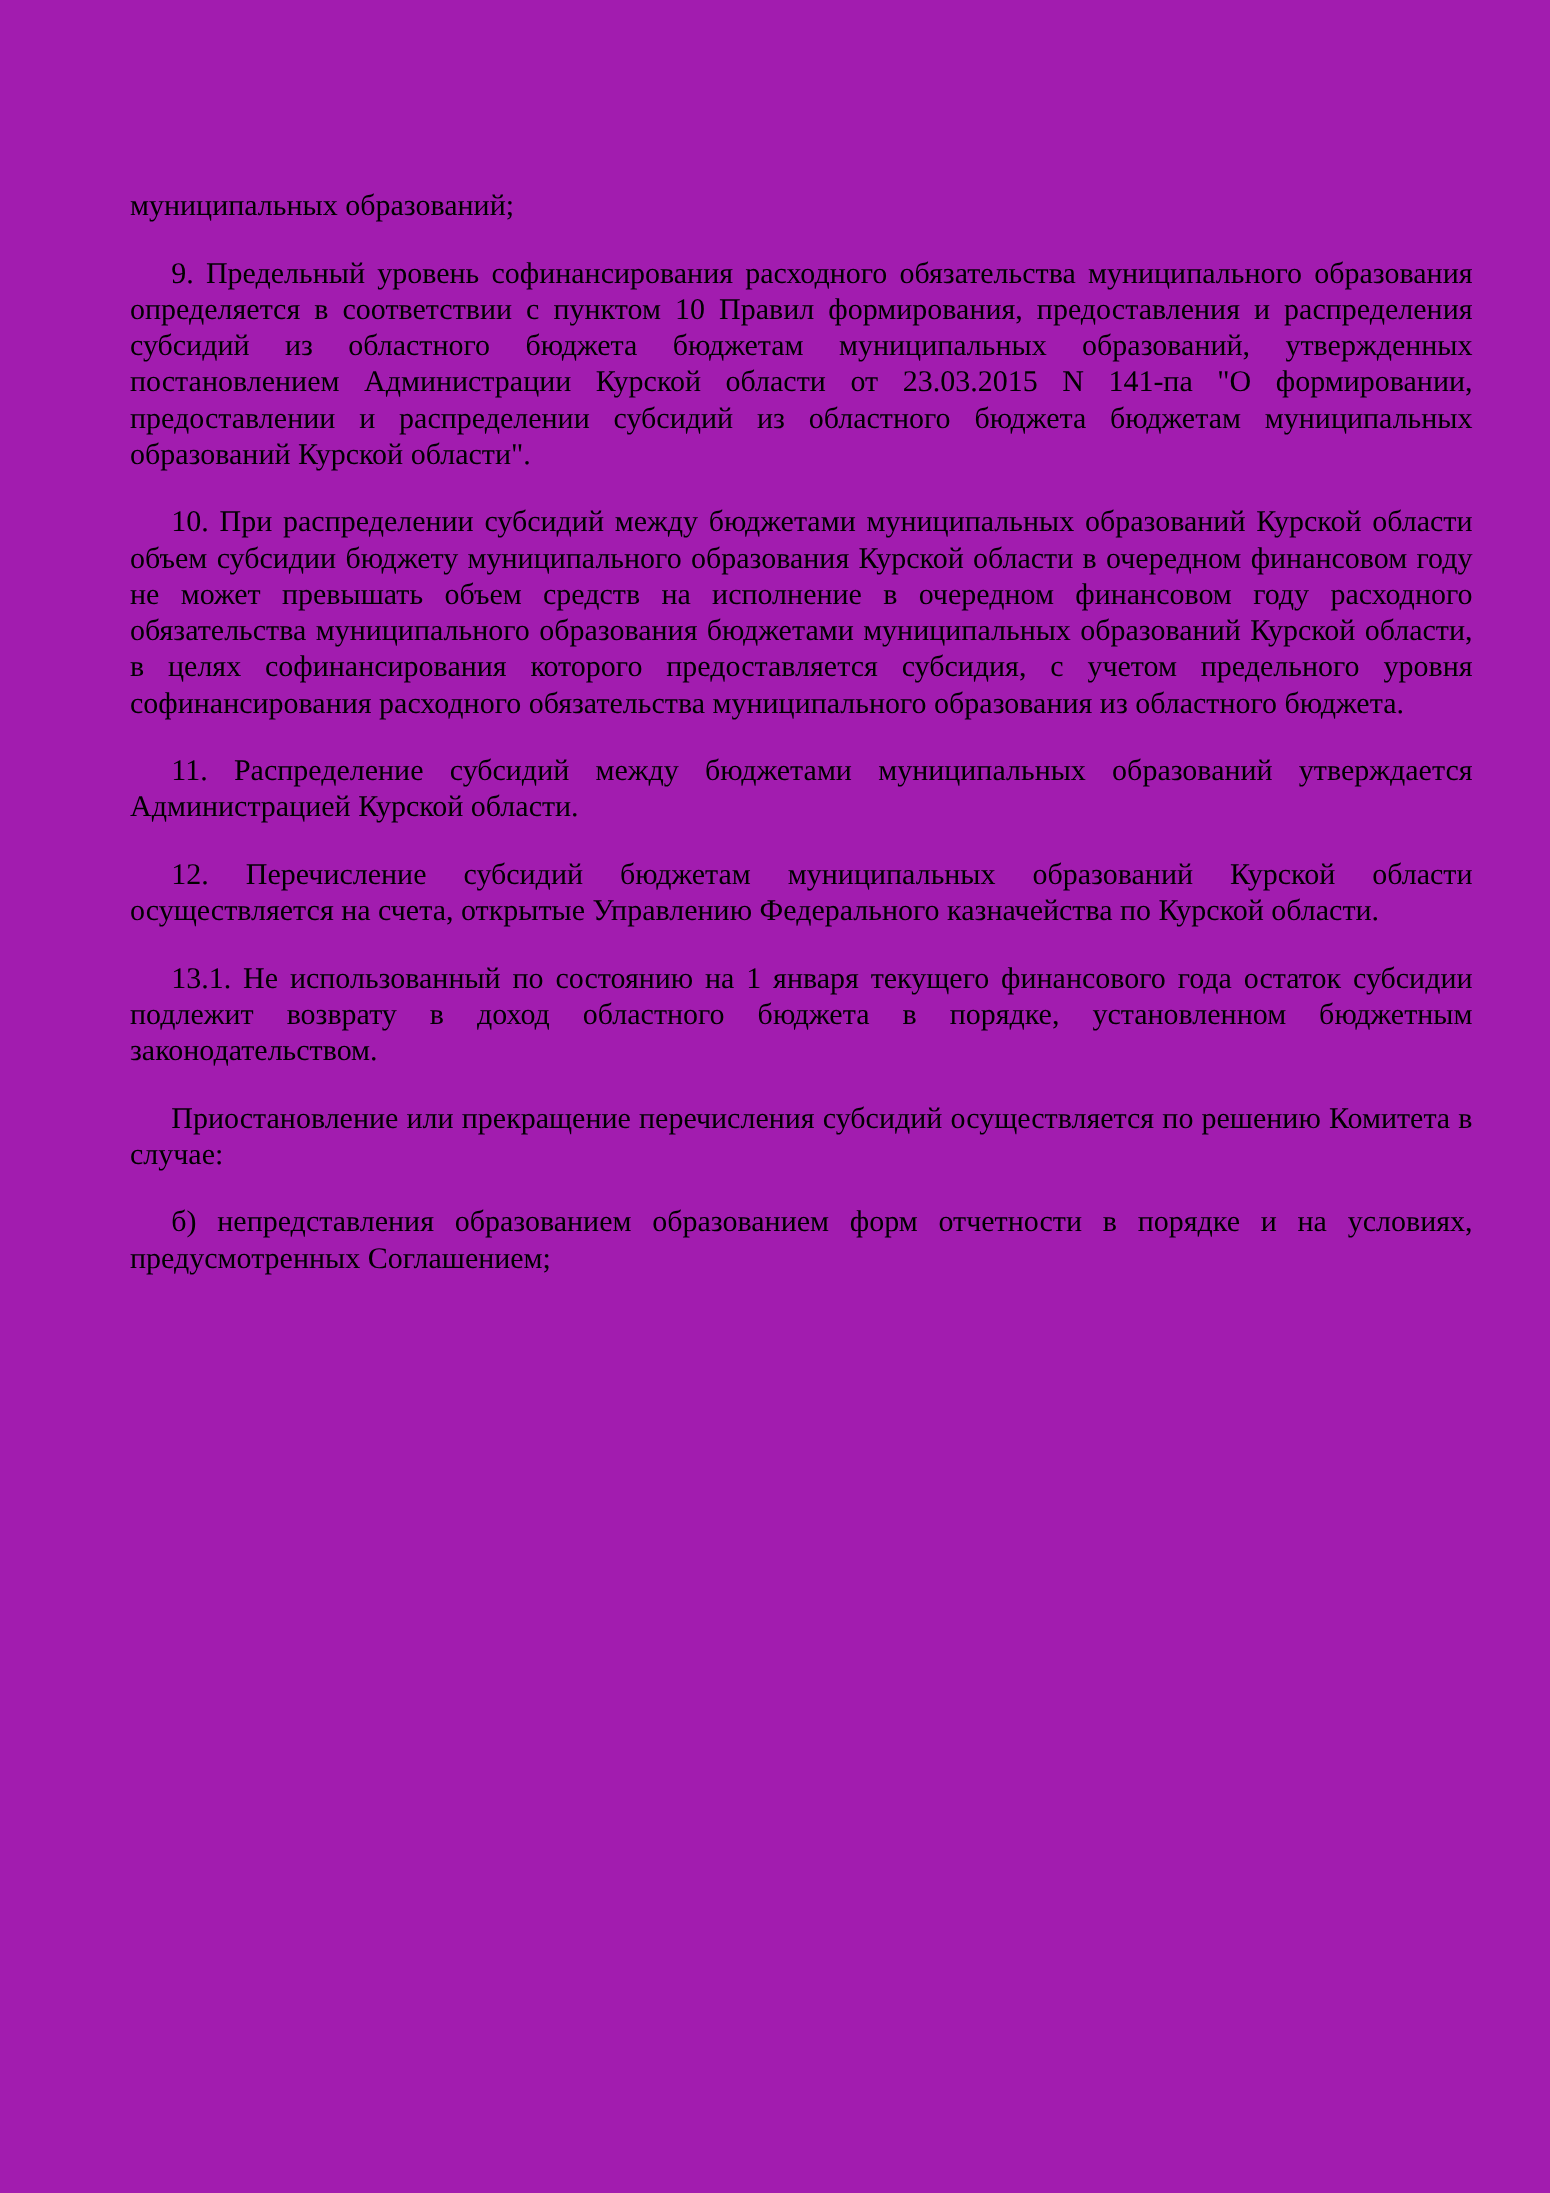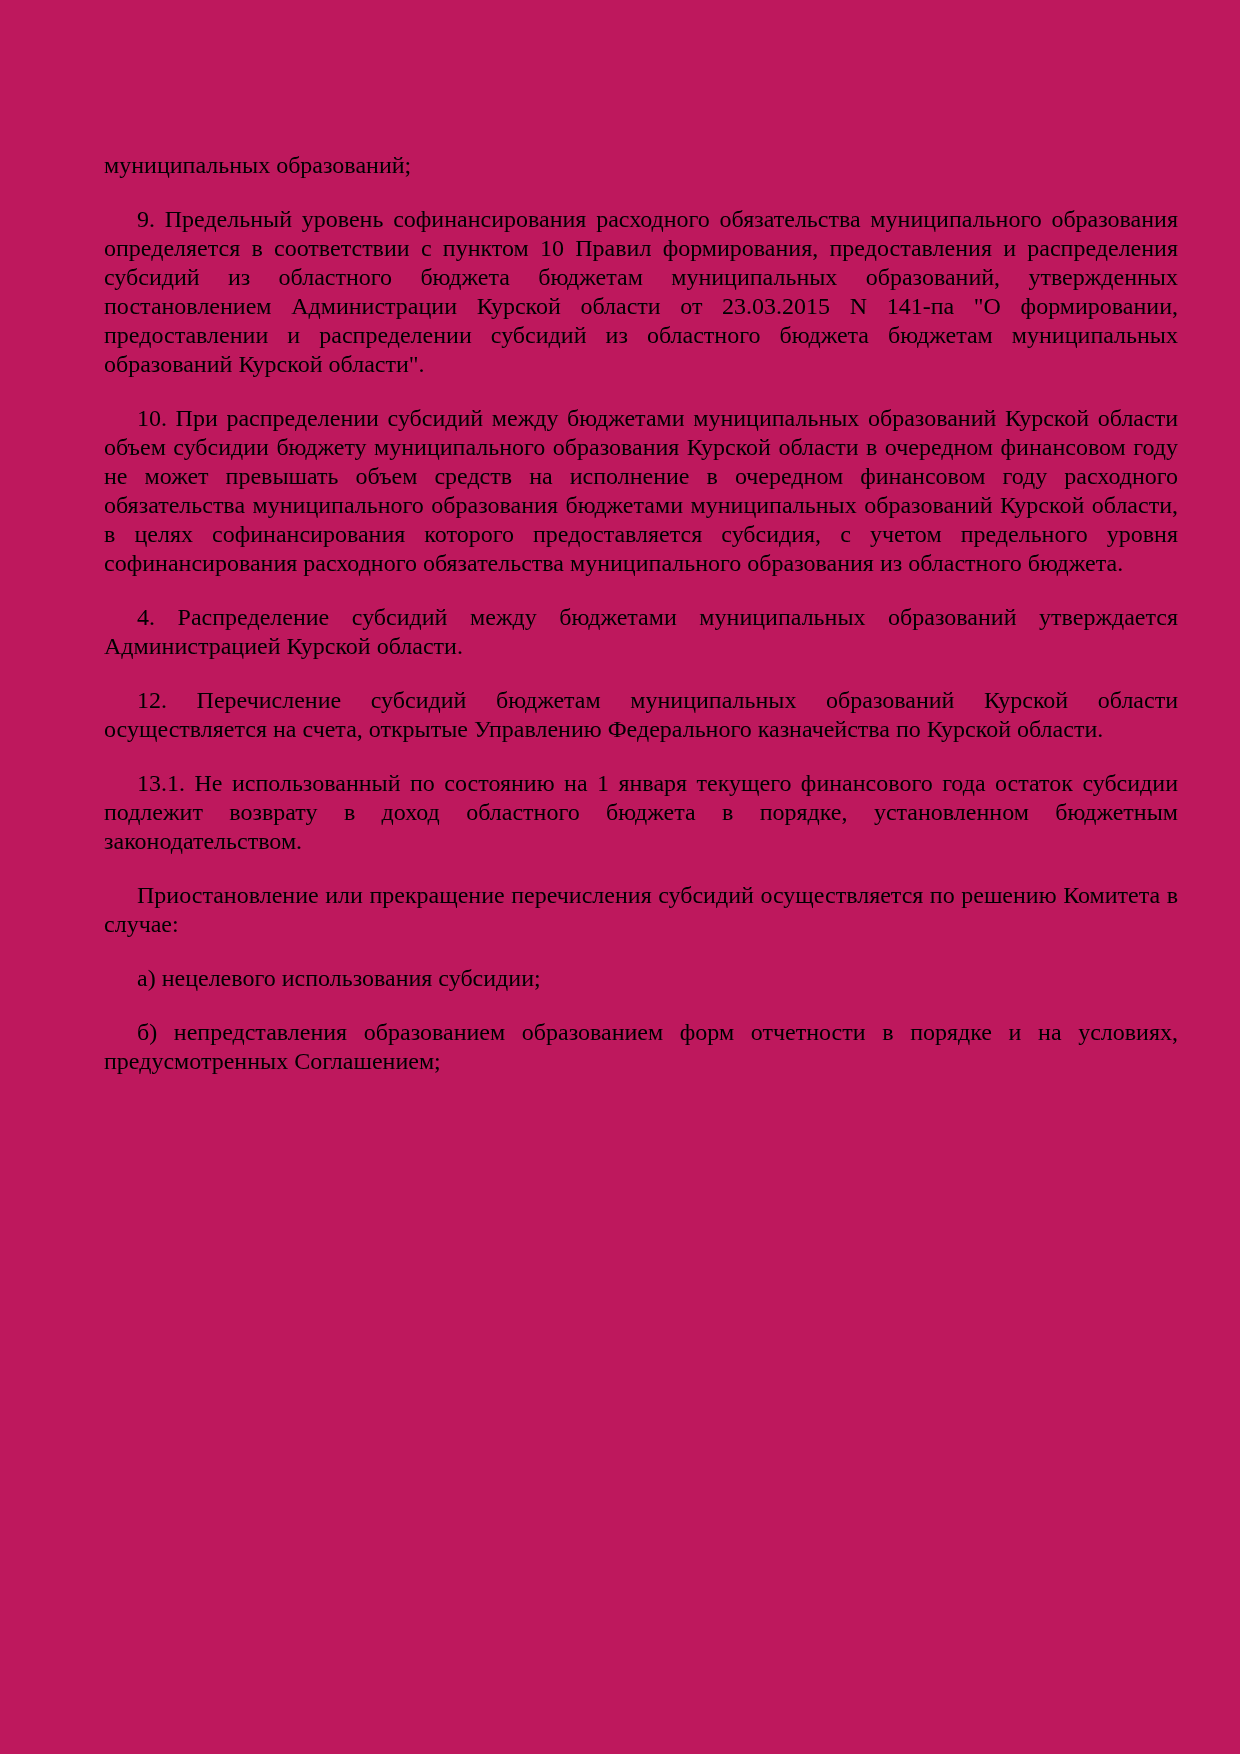--- a/index.html
+++ b/index.html
@@ -5,21 +5,21 @@
   html, body {
     margin: 0;
     padding: 0;
     background: #ffffff;
   }
   .page {
     position: relative;
     width: 1240px;
     height: 1754px;
     box-sizing: border-box;
-    background: #be185d;
+    background: #a21caf;
     padding: 151px 62px 0 104px;
     font-family: "Liberation Serif", "DejaVu Serif", serif;
     font-size: 24px;
     line-height: 29px;
     color: #000000;
     text-align: justify;
   }
   .page p {
     margin: 0 0 25px 0;
     text-indent: 33px;
@@ -28,19 +28,18 @@
     text-indent: 0;
   }
 </style>
 </head>
 <body>
 
 <div class="page">
   <p class="no-indent">муниципальных образований;</p>
   <p>9. Предельный уровень софинансирования расходного обязательства муниципального образования определяется в соответствии с пунктом 10 Правил формирования, предоставления и распределения субсидий из областного бюджета бюджетам муниципальных образований, утвержденных постановлением Администрации Курской области от 23.03.2015 N 141-па "О формировании, предоставлении и распределении субсидий из областного бюджета бюджетам муниципальных образований Курской области".</p>
   <p>10. При распределении субсидий между бюджетами муниципальных образований Курской области объем субсидии бюджету муниципального образования Курской области в очередном финансовом году не может превышать объем средств на исполнение в очередном финансовом году расходного обязательства муниципального образования бюджетами муниципальных образований Курской области, в целях софинансирования которого предоставляется субсидия, с учетом предельного уровня софинансирования расходного обязательства муниципального образования из областного бюджета.</p>
-  <p>4. Распределение субсидий между бюджетами муниципальных образований утверждается Администрацией Курской области.</p>
+  <p>11. Распределение субсидий между бюджетами муниципальных образований утверждается Администрацией Курской области.</p>
   <p>12. Перечисление субсидий бюджетам муниципальных образований Курской области осуществляется на счета, открытые Управлению Федерального казначейства по Курской области.</p>
   <p>13.1. Не использованный по состоянию на 1 января текущего финансового года остаток субсидии подлежит возврату в доход областного бюджета в порядке, установленном бюджетным законодательством.</p>
   <p>Приостановление или прекращение перечисления субсидий осуществляется по решению Комитета в случае:</p>
-  <p>а) нецелевого использования субсидии;</p>
   <p>б) непредставления образованием образованием форм отчетности в порядке и на условиях, предусмотренных Соглашением;</p>
 </div>
 
 </body></html>

